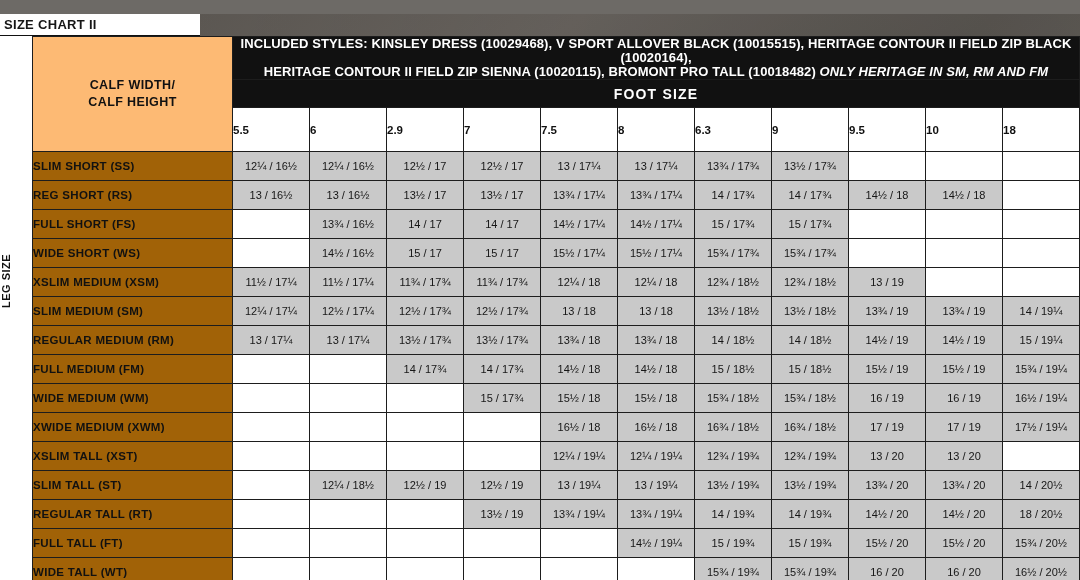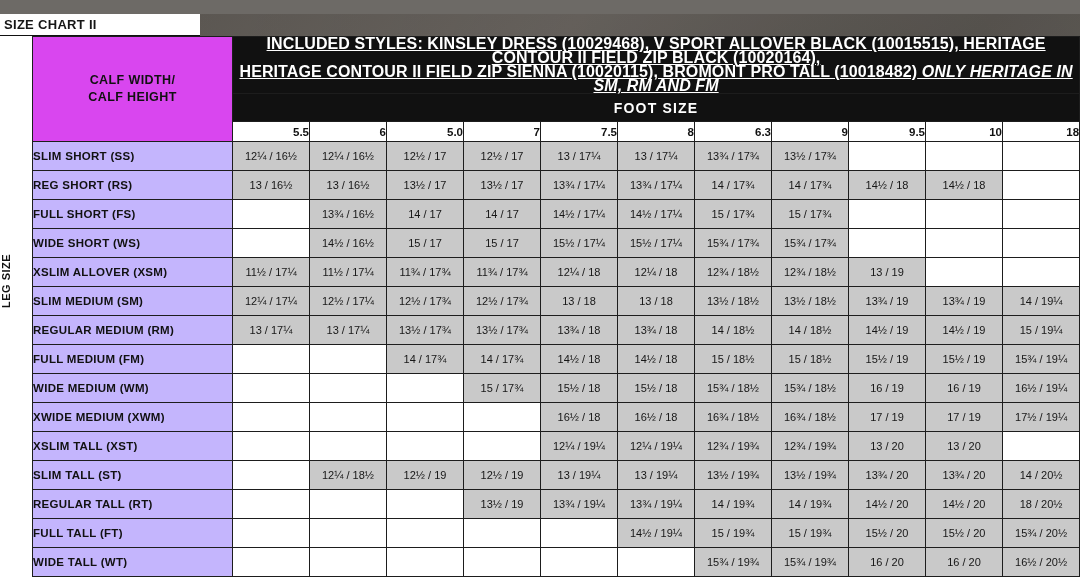--- a/index.html
+++ b/index.html
@@ -87,55 +87,54 @@
     padding: 0;
     box-sizing: border-box;
   }
   .hdr-black {
     background: #111111;
     color: #ffffff;
     text-align: center;
     vertical-align: middle;
   }
   .incl-styles {
-    font-size: 16px;
+    font-size: 13px;
     font-weight: bold;
     line-height: 14px;
     padding: 6px 10px;
     letter-spacing: .1px;
-    text-decoration: underline;
   }
   .incl-styles .ital { font-style: italic; font-weight: bold; }
   .foot-size-title {
     font-size: 14px;
     font-weight: bold;
     letter-spacing: 1.2px;
     height: 28px;
   }
   .calf-head {
-    background: #d946ef;
+    background: #fdba74;
     color: #111;
     text-align: center;
     vertical-align: middle;
     font-size: 12.5px;
     font-weight: bold;
     letter-spacing: .4px;
     line-height: 17px;
   }
   .size-col-head {
     background: #ffffff;
     color: #111;
-    text-align: right;
+    text-align: left;
     vertical-align: middle;
     font-size: 11.5px;
     font-weight: bold;
-    height: 20px;
+    height: 44px;
   }
   .row-label {
-    background: #c4b5fd;
+    background: #a16207;
     color: #111;
     font-size: 11.5px;
     font-weight: bold;
     letter-spacing: .3px;
     padding-left: 12px;
     height: 29px;
     vertical-align: middle;
   }
   td.cell {
     text-align: center;
@@ -183,21 +182,21 @@
               <span>HERITAGE CONTOUR II FIELD ZIP SIENNA (10020115), BROMONT PRO TALL (10018482)</span><span class="ital"> ONLY HERITAGE IN SM, RM AND FM</span>
             </div>
           </th>
         </tr>
         <tr>
           <th class="hdr-black foot-size-title" colspan="11">FOOT SIZE</th>
         </tr>
         <tr>
           <th class="size-col-head">5.5</th>
           <th class="size-col-head">6</th>
-          <th class="size-col-head">5.0</th>
+          <th class="size-col-head">2.9</th>
           <th class="size-col-head">7</th>
           <th class="size-col-head">7.5</th>
           <th class="size-col-head">8</th>
           <th class="size-col-head">6.3</th>
           <th class="size-col-head">9</th>
           <th class="size-col-head">9.5</th>
           <th class="size-col-head">10</th>
           <th class="size-col-head">18</th>
         </tr>
       </thead>
@@ -252,21 +251,21 @@
             <td class="cell fill">15 / 17</td>
             <td class="cell fill">15½ / 17¼</td>
             <td class="cell fill">15½ / 17¼</td>
             <td class="cell fill">15¾ / 17¾</td>
             <td class="cell fill">15¾ / 17¾</td>
             <td class="cell empty"></td>
             <td class="cell empty"></td>
             <td class="cell empty"></td>
           </tr>
           <tr>
-            <td class="row-label">XSLIM ALLOVER (XSM)</td>
+            <td class="row-label">XSLIM MEDIUM (XSM)</td>
             <td class="cell fill">11½ / 17¼</td>
             <td class="cell fill">11½ / 17¼</td>
             <td class="cell fill">11¾ / 17¾</td>
             <td class="cell fill">11¾ / 17¾</td>
             <td class="cell fill">12¼ / 18</td>
             <td class="cell fill">12¼ / 18</td>
             <td class="cell fill">12¾ / 18½</td>
             <td class="cell fill">12¾ / 18½</td>
             <td class="cell fill">13 / 19</td>
             <td class="cell empty"></td>

